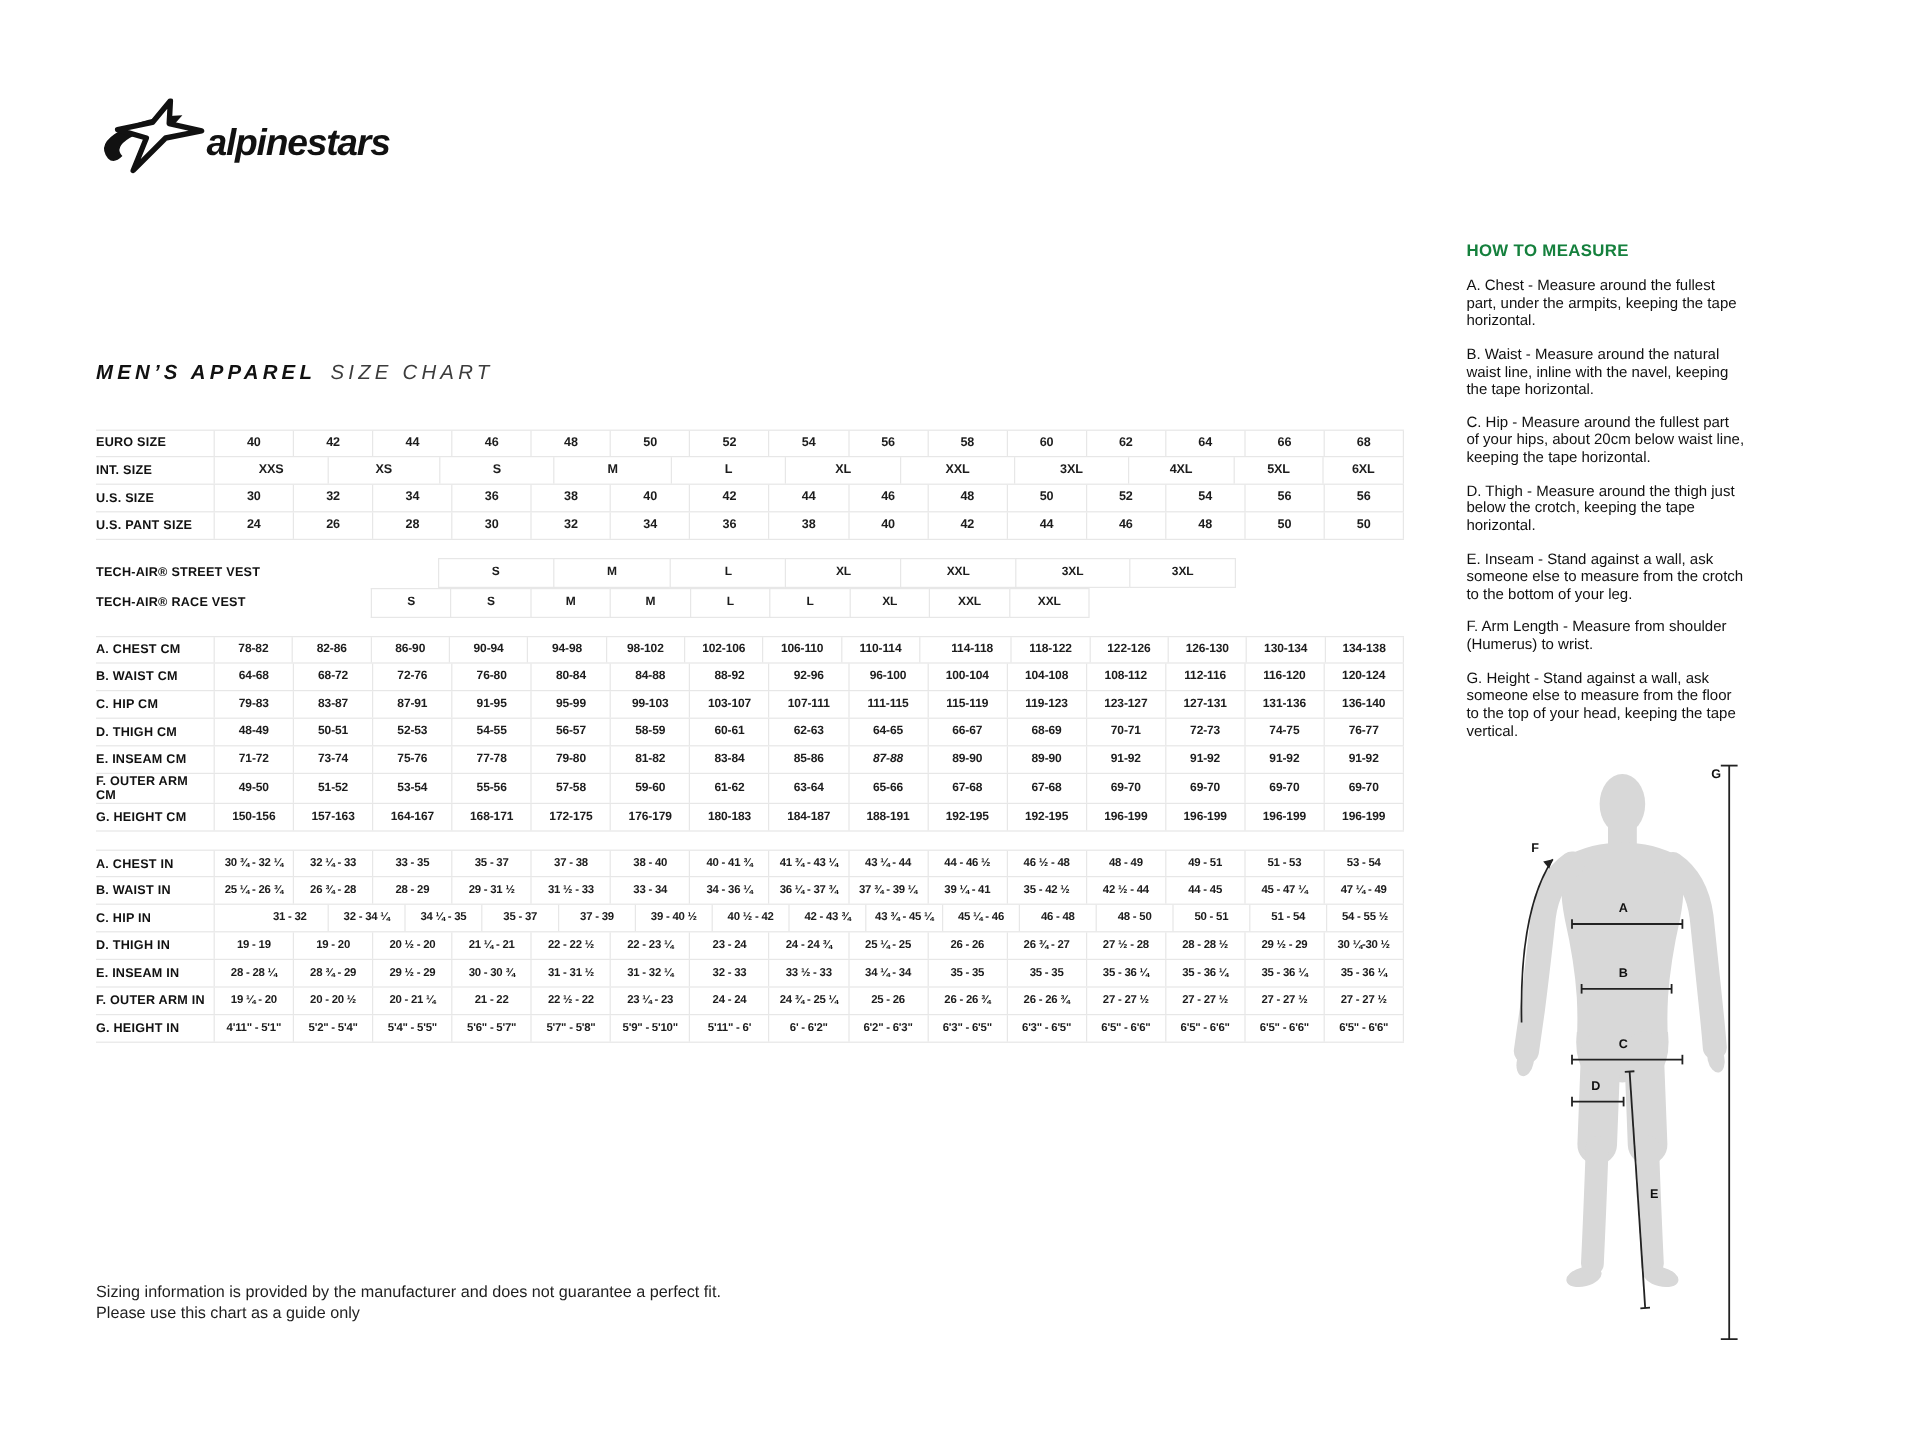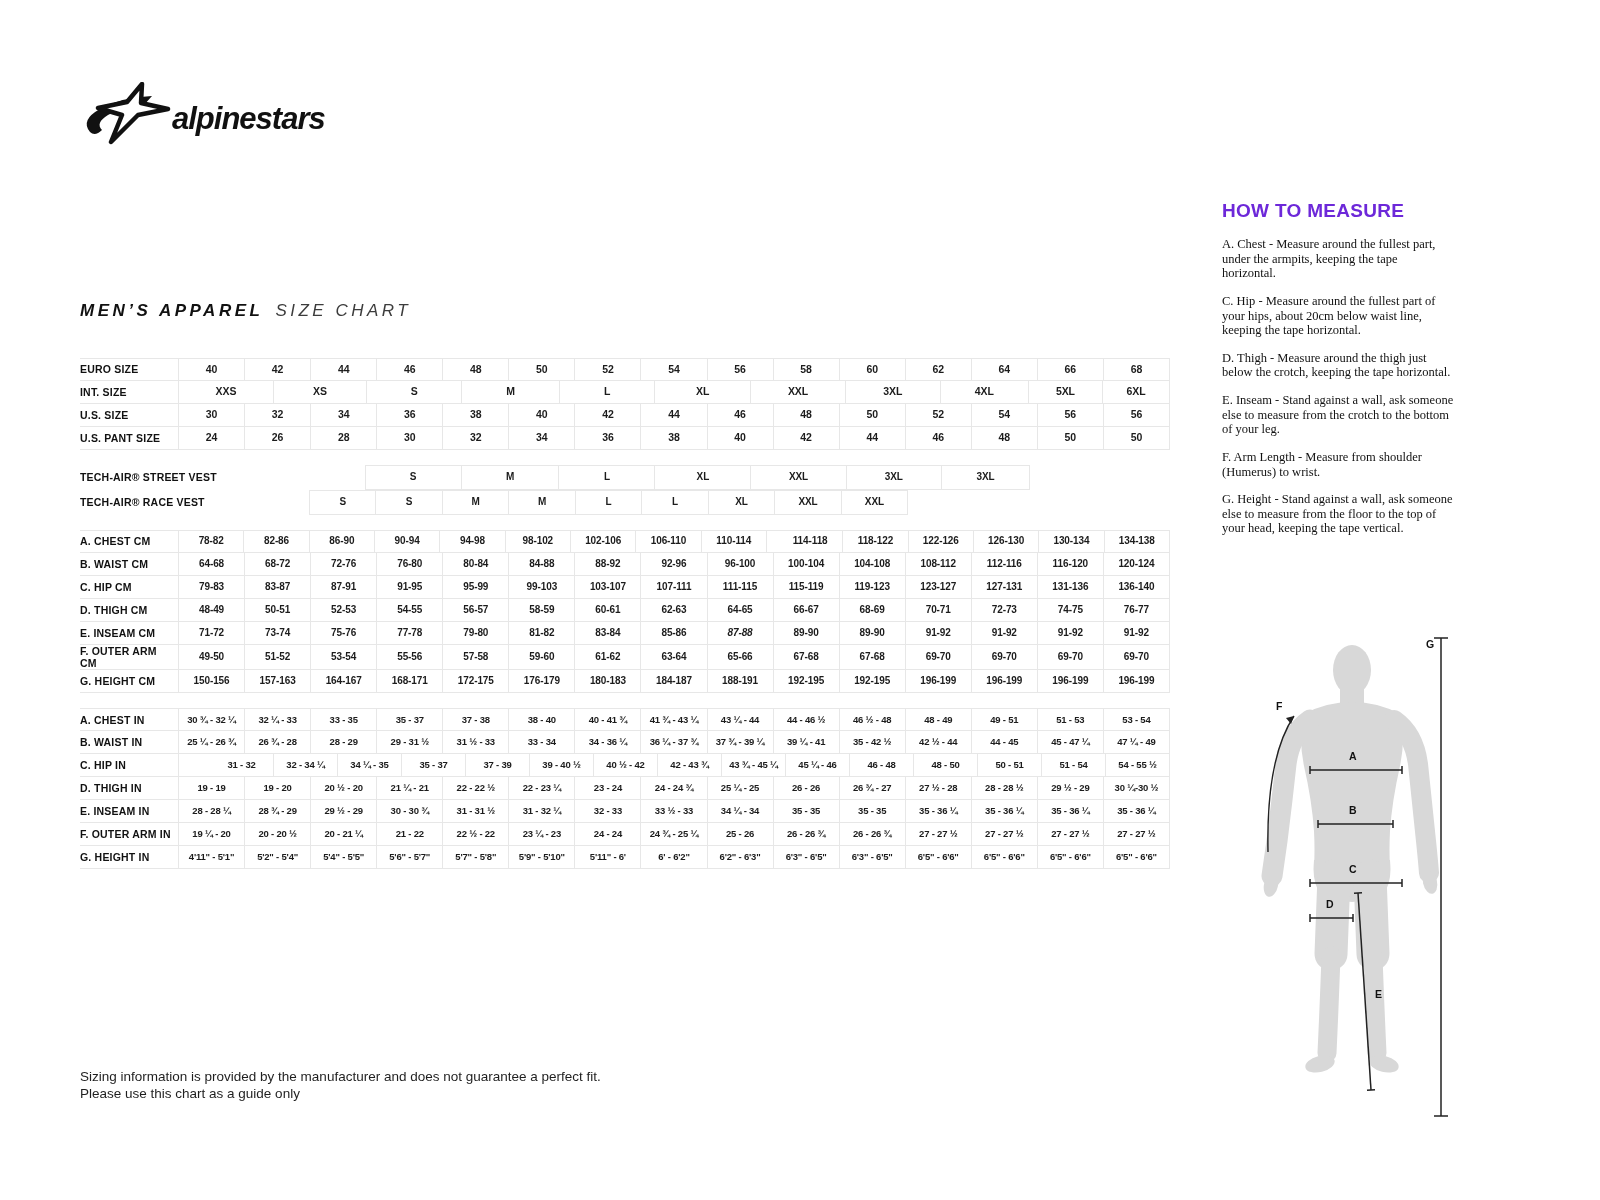--- a/index.html
+++ b/index.html
@@ -36,22 +36,22 @@
   .block:not(.boxed) .cell{border-left:1px solid var(--line);}
   .block:not(.boxed) .cell.last{border-right:1px solid var(--line);}
   .block.hdr .cell{font-size:10.5px;}
   .block.inb .cell{font-size:9.5px;letter-spacing:-0.2px;}
   .boxed .cell.vcell{border-top:1px solid var(--line);border-bottom:1px solid var(--line);border-left:1px solid var(--line);}
   .boxed .cell.vlast{border-right:1px solid var(--line);}
   .boxed .cell.ghost{border:none;}
 
   
   .htm{position:absolute;left:1222px;top:200px;width:232px;}
-  .htm-title{font-size:19px;font-weight:800;letter-spacing:.3px;margin-bottom:15px;color:#6d28d9;}
-  .htm-p{font-size:12.5px;line-height:1.17;margin:0 0 13px;color:#111;font-family:Liberation Serif, serif;}
+  .htm-title{font-size:14px;font-weight:800;letter-spacing:.3px;margin-bottom:15px;color:#15803d;}
+  .htm-p{font-size:12.5px;line-height:1.17;margin:0 0 13px;color:#111;}
 
   
   .figure{position:absolute;left:1230px;top:616px;width:230px;height:516px;}
   .figure .mline{stroke:#222;stroke-width:1.5;}
   .figure .mcurve{stroke:#222;stroke-width:1.4;fill:none;}
   .figure .mlabel{font-family:"Liberation Sans",sans-serif;font-size:10.5px;font-weight:700;fill:#111;}
   .figure .sil{fill:var(--sil);}
   .figure .silstroke{stroke:var(--sil);fill:none;}
 
   
@@ -432,20 +432,21 @@
           <div class="cell" style="flex-grow: 1; flex-basis: 0px;">6'5" - 6'6"</div>
           <div class="cell last" style="flex-grow: 1; flex-basis: 0px;">6'5" - 6'6"</div>
         </div>
       </div>
     </div>
 
   <div class="htm">
     <div class="htm-title">HOW TO MEASURE</div>
     <div id="htm-items">
         <p class="htm-p">A. Chest - Measure around the fullest part, under the armpits, keeping the tape horizontal.</p>
+        <p class="htm-p">B. Waist - Measure around the natural waist line, inline with the navel, keeping the tape horizontal.</p>
         <p class="htm-p">C. Hip - Measure around the fullest part of your hips, about 20cm below waist line, keeping the tape horizontal.</p>
         <p class="htm-p">D. Thigh - Measure around the thigh just below the crotch, keeping the tape horizontal.</p>
         <p class="htm-p">E. Inseam - Stand against a wall, ask someone else to measure from the crotch to the bottom of your leg.</p>
         <p class="htm-p">F. Arm Length - Measure from shoulder (Humerus) to wrist.</p>
         <p class="htm-p">G. Height - Stand against a wall, ask someone else to measure from the floor to the top of your head, keeping the tape vertical.</p>
       </div>
   </div>
 
   <svg class="figure" viewBox="0 0 230 516">
 

